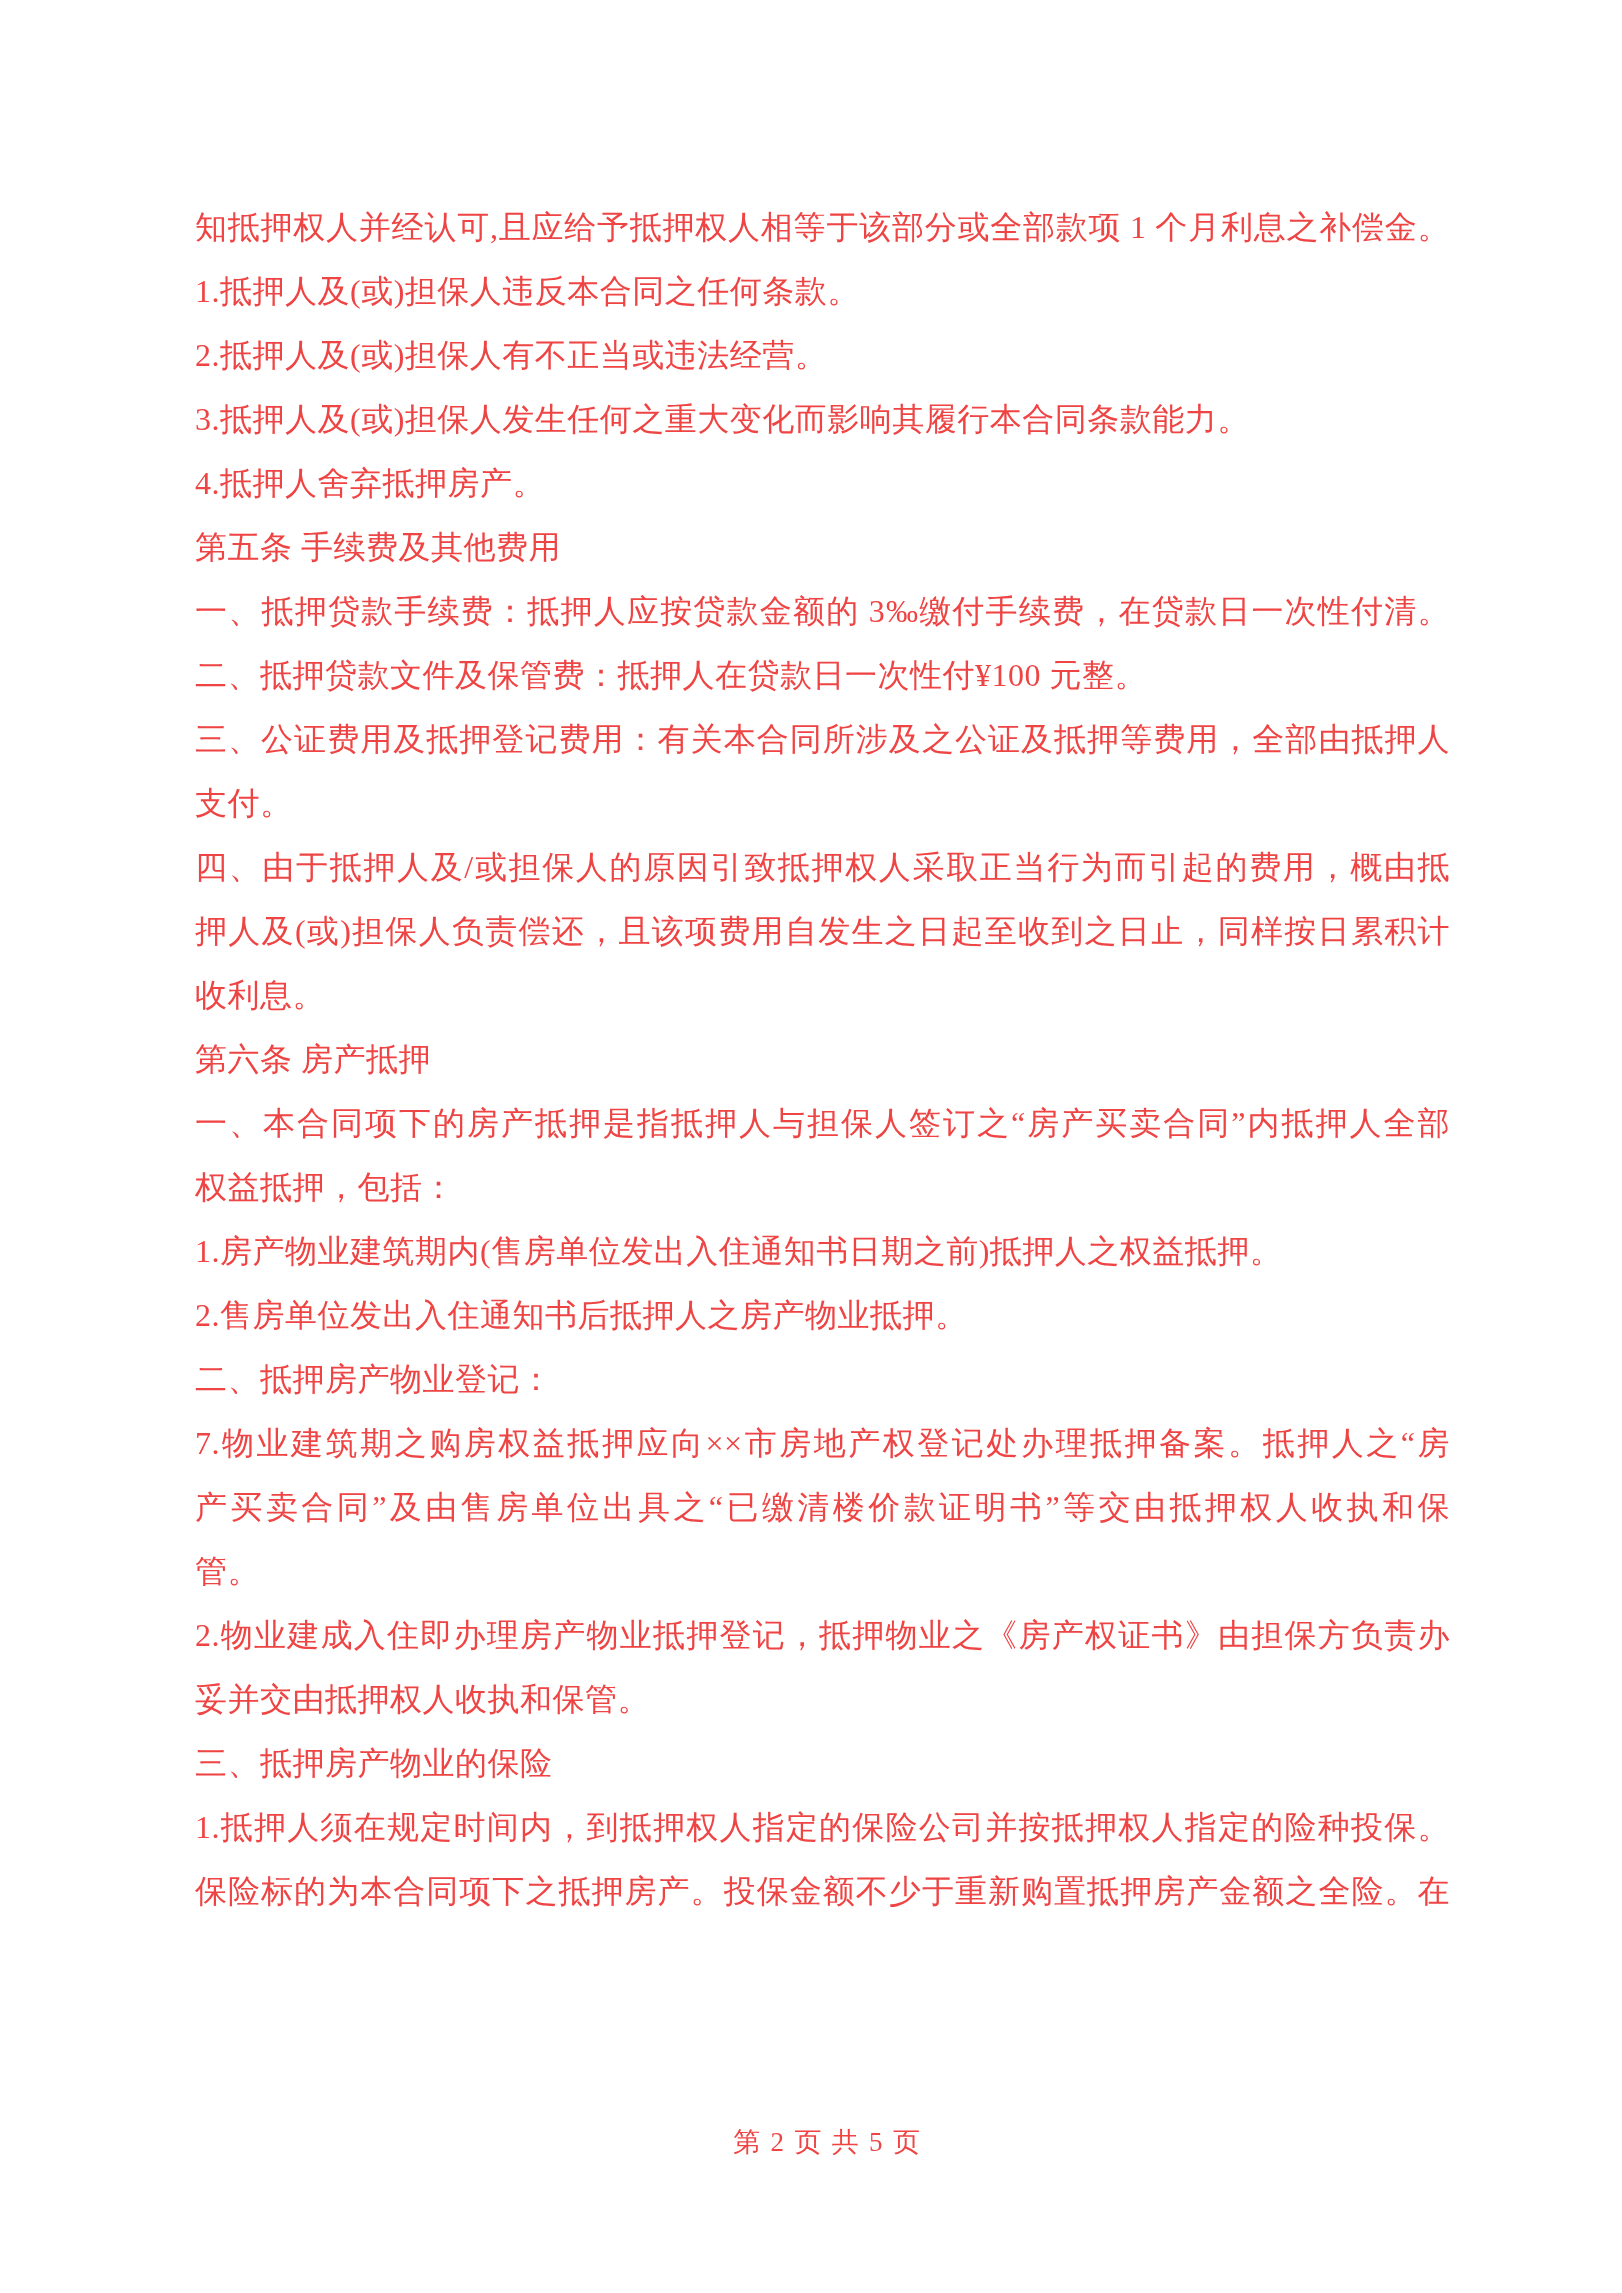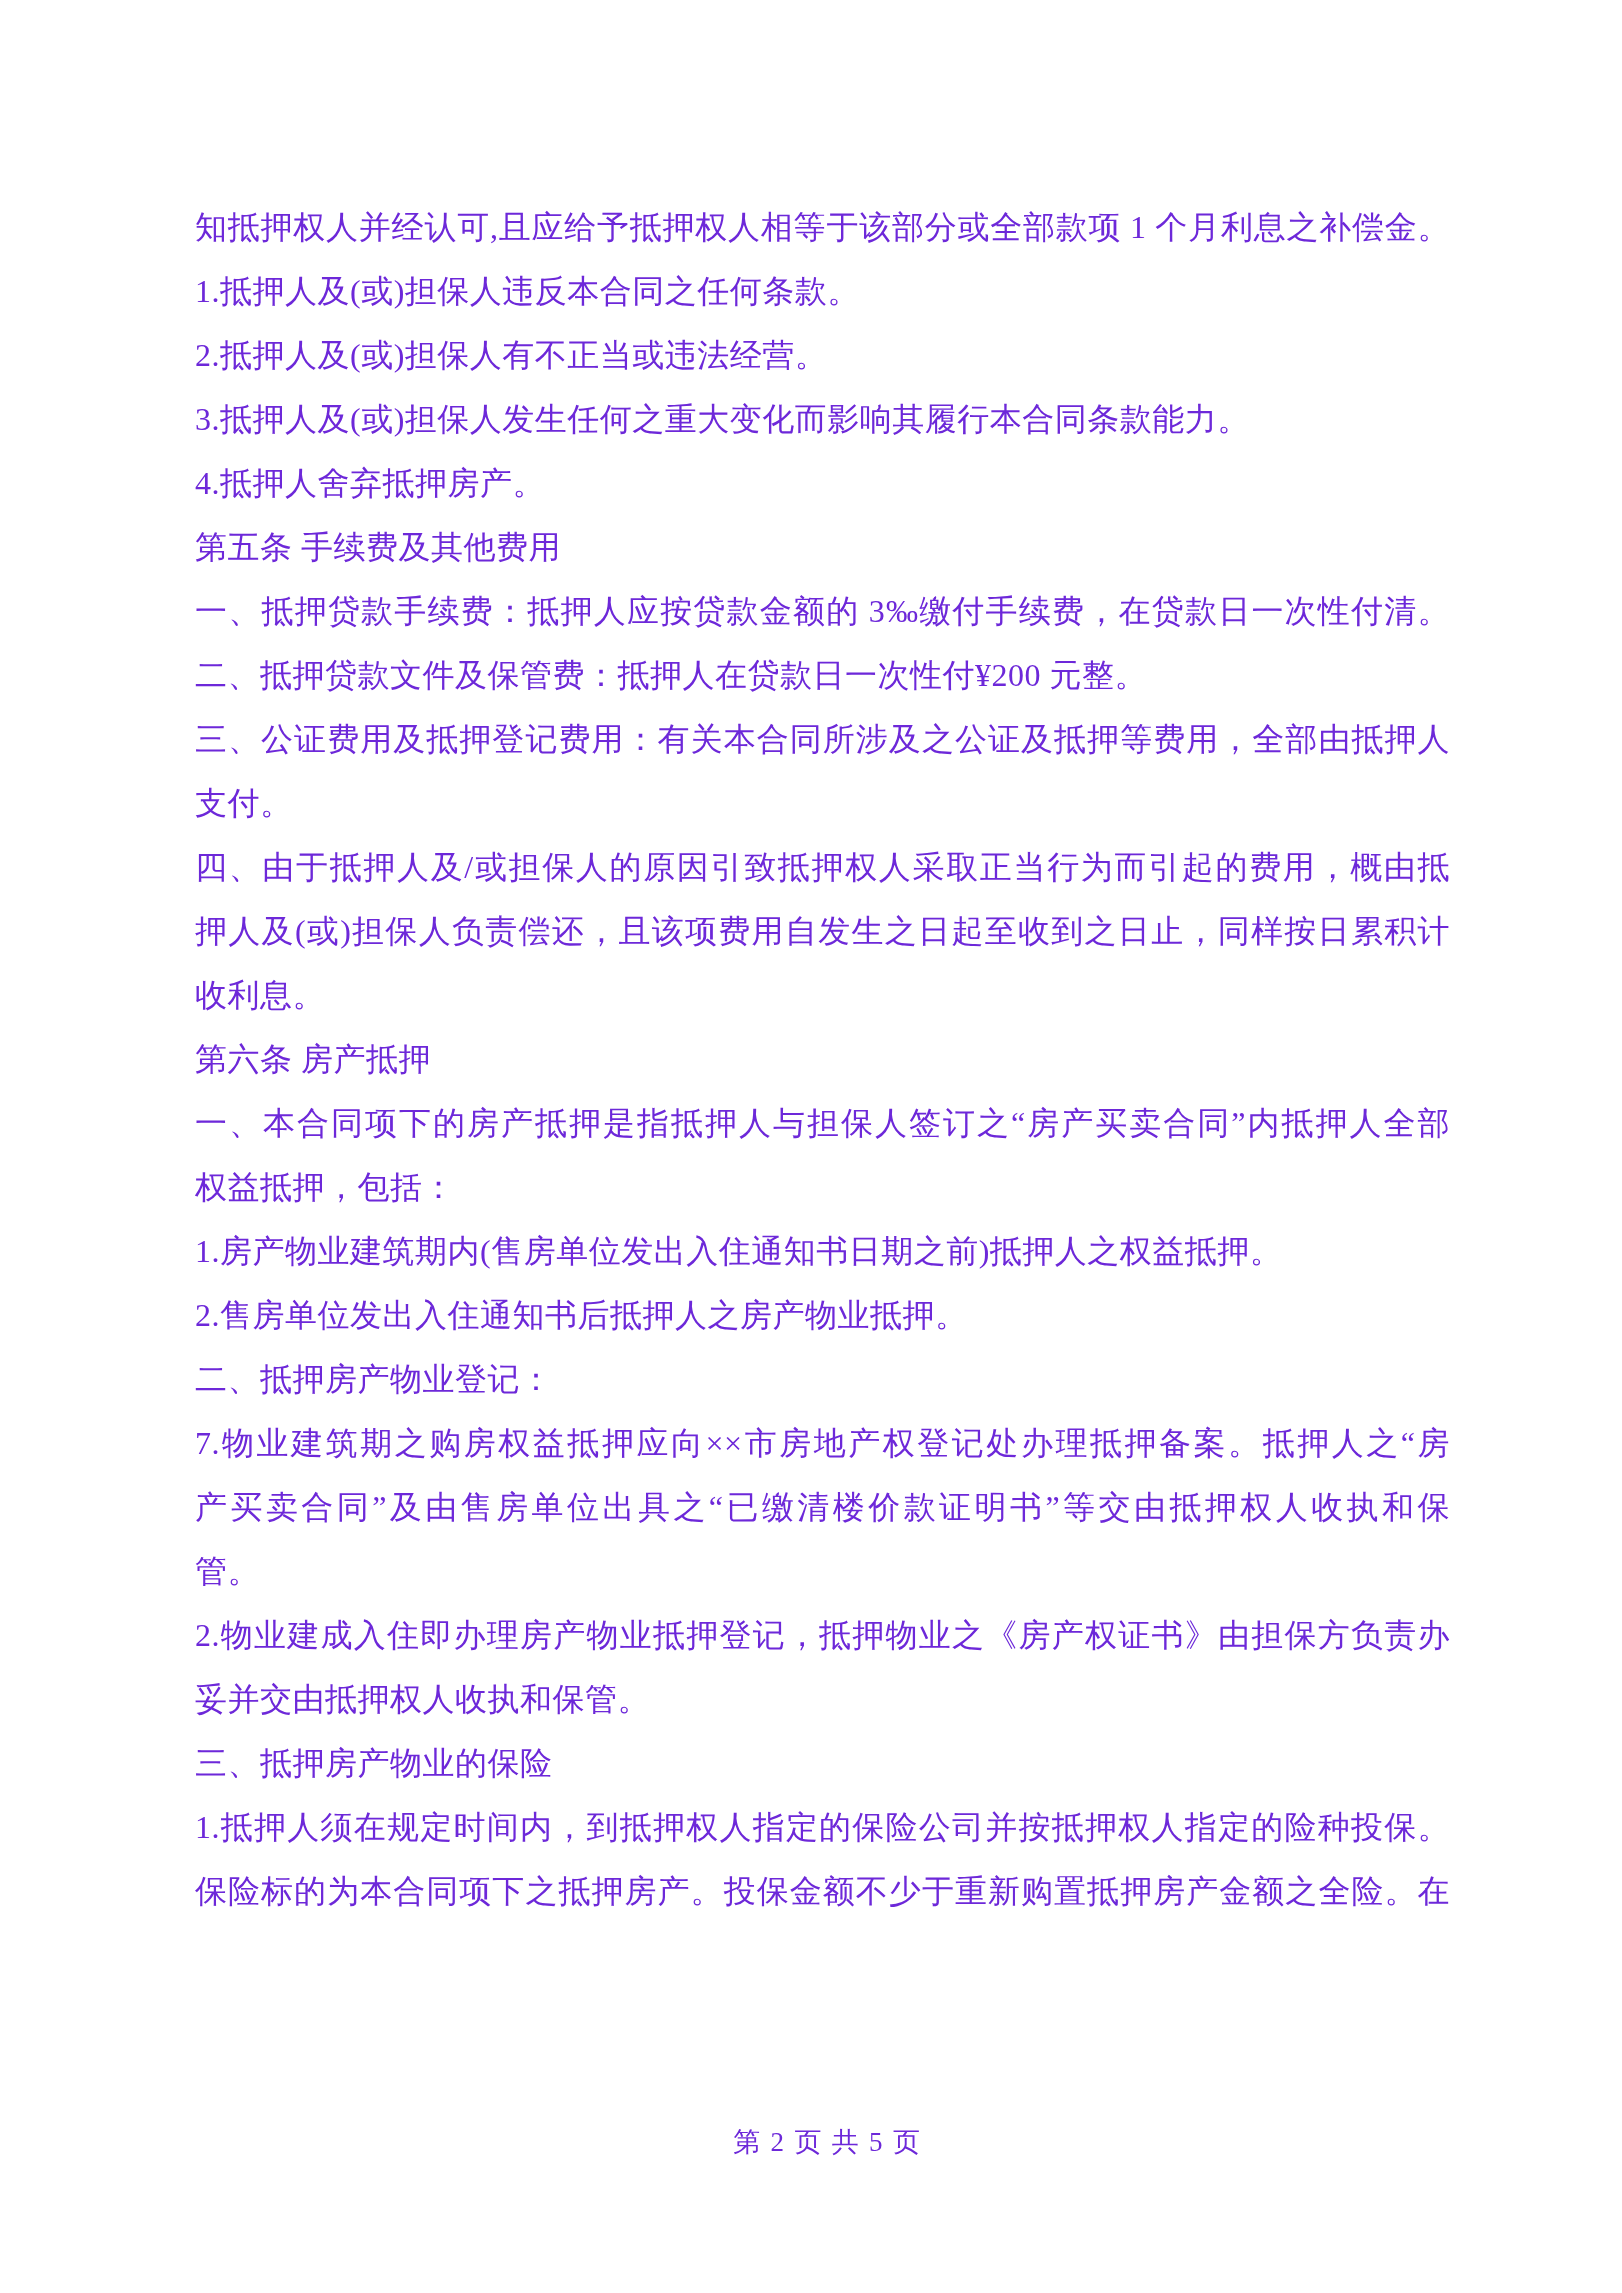--- a/index.html
+++ b/index.html
@@ -5,21 +5,21 @@
   html, body {
     margin: 0;
     padding: 0;
     background: #ffffff;
   }
   .page {
     position: relative;
     width: 1623px;
     height: 2294px;
     background: #ffffff;
-    color: #6d28d9;
+    color: #ef4444;
     font-family: "Liberation Serif", "DejaVu Serif", serif;
     overflow: hidden;
   }
   .content {
     position: absolute;
     left: 195px;
     top: 195px;
     width: 1255px;
   }
   .line {
@@ -50,21 +50,21 @@
 
 <div class="page">
   <main class="content">
     <div class="line just">知抵押权人并经认可,且应给予抵押权人相等于该部分或全部款项 1 个月利息之补偿金。</div>
     <div class="line">1.抵押人及(或)担保人违反本合同之任何条款。</div>
     <div class="line">2.抵押人及(或)担保人有不正当或违法经营。</div>
     <div class="line">3.抵押人及(或)担保人发生任何之重大变化而影响其履行本合同条款能力。</div>
     <div class="line">4.抵押人舍弃抵押房产。</div>
     <div class="line">第五条 手续费及其他费用</div>
     <div class="line just">一、抵押贷款手续费：抵押人应按贷款金额的 3‰缴付手续费，在贷款日一次性付清。</div>
-    <div class="line">二、抵押贷款文件及保管费：抵押人在贷款日一次性付¥200 元整。</div>
+    <div class="line">二、抵押贷款文件及保管费：抵押人在贷款日一次性付¥100 元整。</div>
     <div class="line just">三、公证费用及抵押登记费用：有关本合同所涉及之公证及抵押等费用，全部由抵押人</div>
     <div class="line">支付。</div>
     <div class="line just">四、由于抵押人及/或担保人的原因引致抵押权人采取正当行为而引起的费用，概由抵</div>
     <div class="line just">押人及(或)担保人负责偿还，且该项费用自发生之日起至收到之日止，同样按日累积计</div>
     <div class="line">收利息。</div>
     <div class="line">第六条 房产抵押</div>
     <div class="line just">一、本合同项下的房产抵押是指抵押人与担保人签订之“房产买卖合同”内抵押人全部</div>
     <div class="line">权益抵押，包括：</div>
     <div class="line">1.房产物业建筑期内(售房单位发出入住通知书日期之前)抵押人之权益抵押。</div>
     <div class="line">2.售房单位发出入住通知书后抵押人之房产物业抵押。</div>

